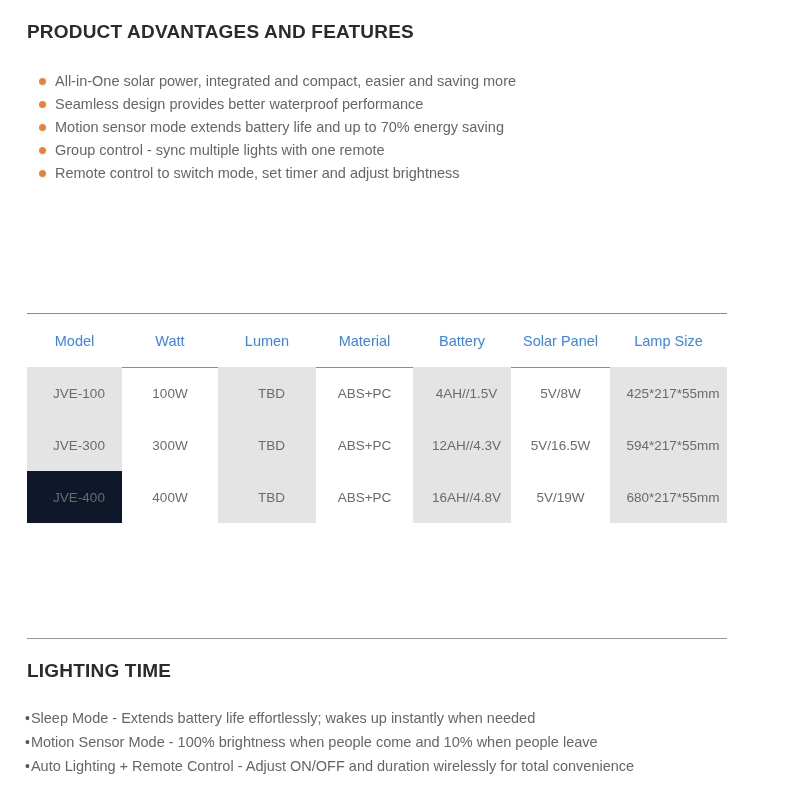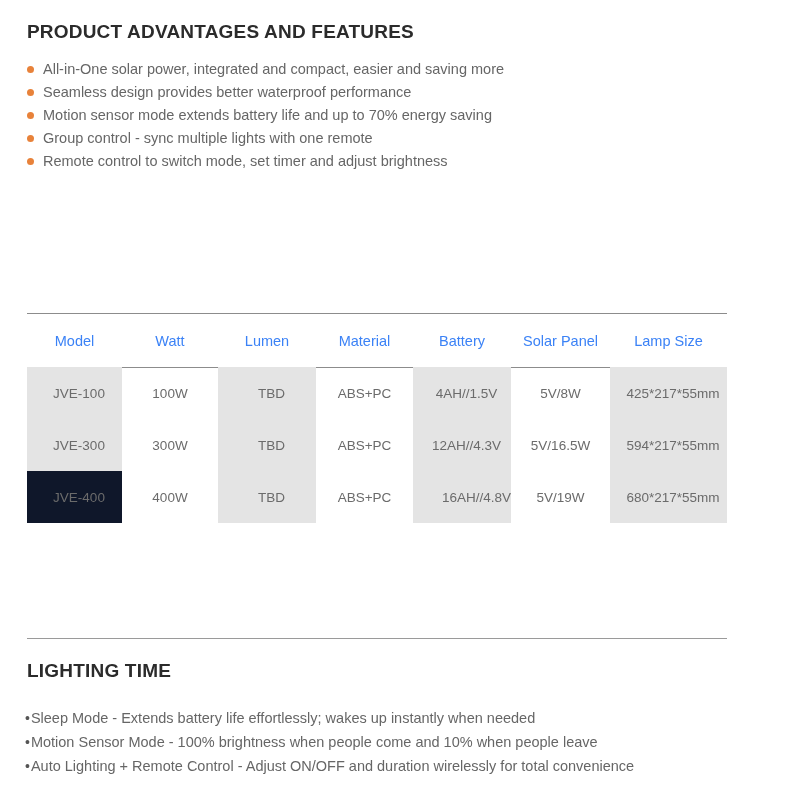--- a/index.html
+++ b/index.html
@@ -35,21 +35,21 @@
   }
   #title-advantages { top: 21px; }
   #title-lighting   { top: 660px; }
 
   .feature-list {
     position: absolute;
     left: 27px;
     top: 58px;
     width: 720px;
     list-style: none;
-    margin: 0;
+    margin: 12px;
     padding: 0;
   }
   .feature-item {
     position: relative;
     height: 23px;
     line-height: 23px;
     padding-left: 16px;
     font-size: 14.5px;
     color: #666666;
     white-space: nowrap;
@@ -195,21 +195,21 @@
           <td>ABS+PC</td>
           <td class="shaded" style="background: rgb(228, 228, 228);">12AH//4.3V</td>
           <td>5V/16.5W</td>
           <td class="shaded" style="background: rgb(228, 228, 228); text-align: center;">594*217*55mm</td>
         </tr>
         <tr>
           <td class="shaded" style="background: #0f172a;">JVE-400</td>
           <td>400W</td>
           <td class="shaded" style="background: rgb(228, 228, 228);">TBD</td>
           <td>ABS+PC</td>
-          <td class="shaded" style="background: rgb(228, 228, 228); text-align: right;">16AH//4.8V</td>
+          <td class="shaded" style="background: rgb(228, 228, 228);">16AH//4.8V</td>
           <td>5V/19W</td>
           <td class="shaded" style="background: rgb(228, 228, 228);">680*217*55mm</td>
         </tr>
       </tbody>
   </table>
 
   <div class="rule" id="rule-lighting"></div>
 
   <div class="section-title" id="title-lighting">LIGHTING TIME</div>
 

